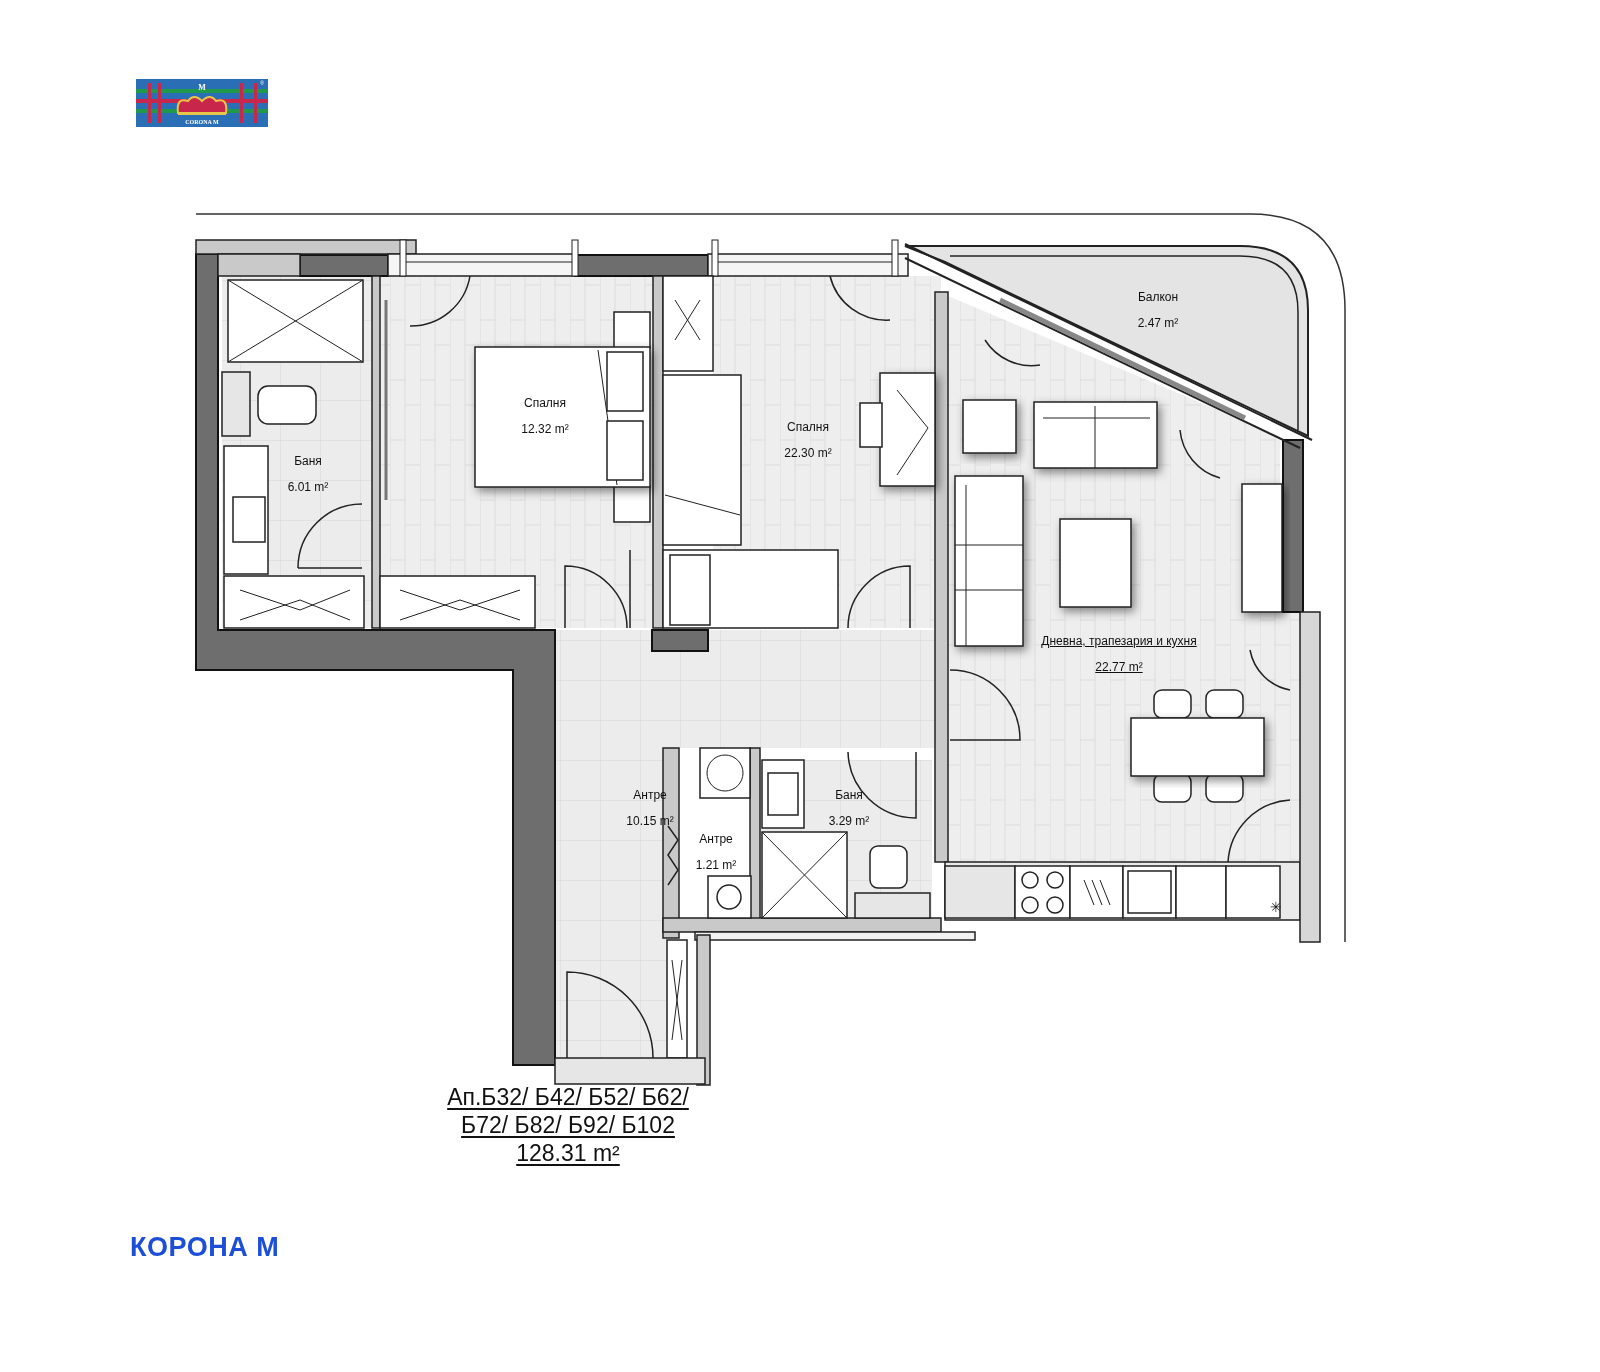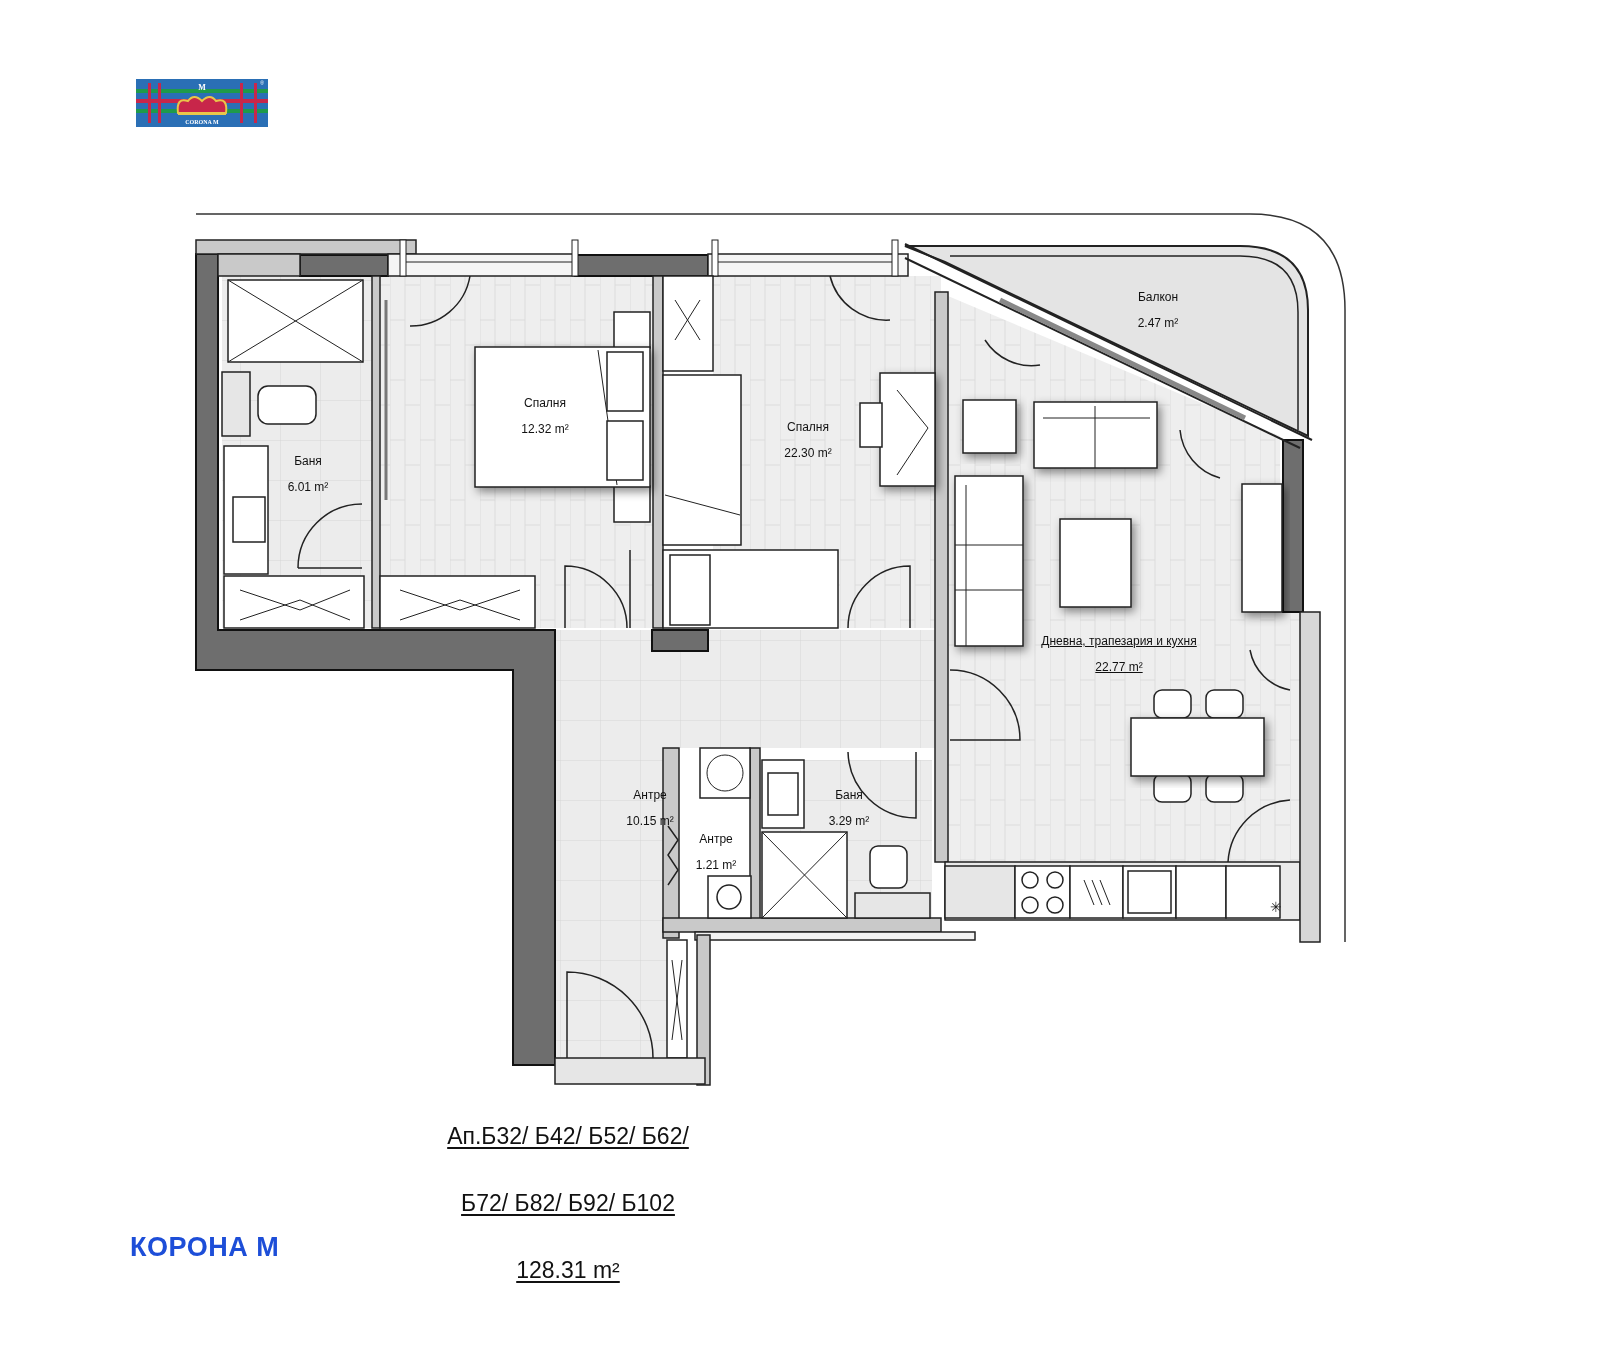--- a/index.html
+++ b/index.html
@@ -2,21 +2,21 @@
 <html><head>
 <meta charset="utf-8">
 <style>
   html, body { margin:0; padding:0; background:#ffffff; }
   body { width:1600px; height:1372px; position:relative; overflow:hidden; font-family:"Liberation Sans", sans-serif; }
   .logo { position:absolute; left:136px; top:79px; width:132px; height:48px; }
   .plan { position:absolute; left:0; top:0; width:1600px; height:1372px; }
   .room-label { position:absolute; text-align:center; color:#111; font-size:12px; line-height:26px; transform:translateX(-50%); white-space:nowrap; }
   .room-label span { display:block; }
   .apt-caption { position:absolute; left:568px; top:1083px; transform:translateX(-50%); text-align:center; font-size:23px; line-height:28px; color:#111; }
-  .apt-caption span { display:inline-block; text-decoration:underline; text-underline-offset:3px;margin-top:39px; }
+  .apt-caption span { display:inline-block; text-decoration:underline; text-underline-offset:3px; }
   .brand-footer { position:absolute; left:130px; top:1232px; font-size:27px; font-weight:bold; color:#1d4ed8; letter-spacing:0.5px; }
 </style>
 </head>
 <body>
 
 <svg class="logo" viewBox="0 0 132 48">
   <rect x="0" y="0" width="132" height="48" fill="#2a6fb5"></rect>
   <rect x="0" y="10" width="132" height="4" fill="#1f9a4a"></rect>
   <rect x="0" y="20" width="132" height="4" fill="#c8264a"></rect>
   <rect x="0" y="30" width="132" height="4" fill="#1f9a4a"></rect>

